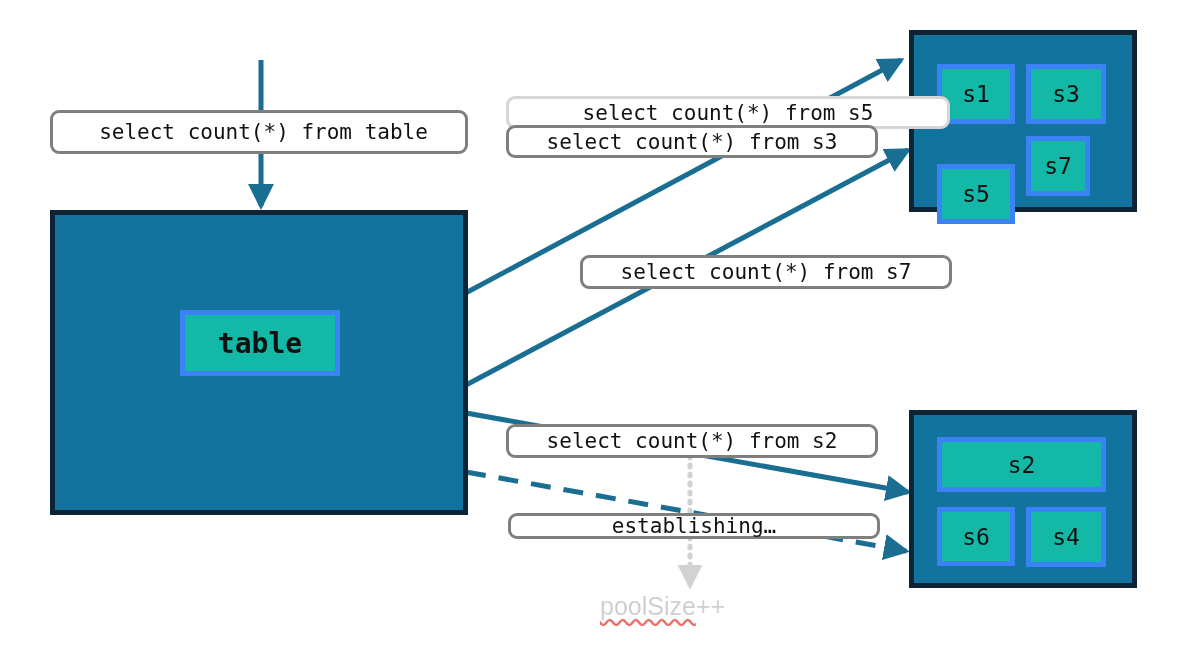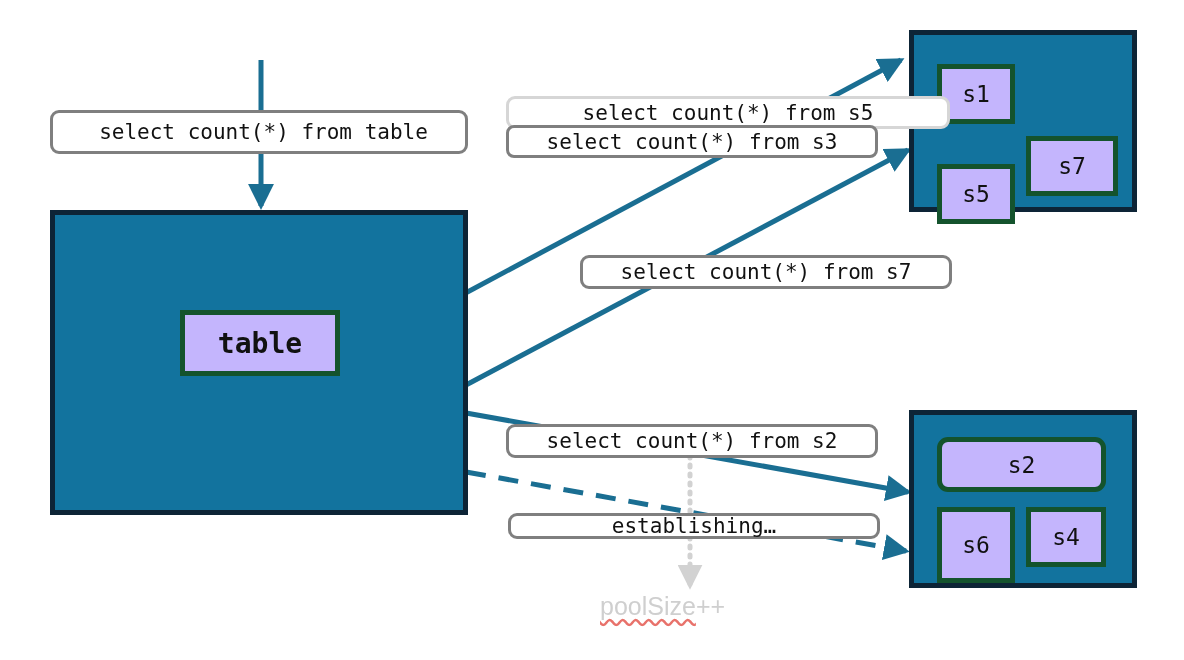--- a/index.html
+++ b/index.html
@@ -37,43 +37,43 @@
     border: 5px solid #0D2436;
     box-sizing: border-box;
   }
   #table-pool   { left: 50px;  top: 210px; width: 418px; height: 305px; }
   #server-pool-top    { left: 909px; top: 30px;  width: 228px; height: 182px; }
   #server-pool-bottom { left: 909px; top: 410px; width: 228px; height: 178px; }
 
   
   .node {
     position: absolute;
-    background: #c4b5fd;
-    border: 5px solid #14532d;
+    background: #14b8a6;
+    border: 5px solid #3b82f6;
     box-sizing: border-box;
     display: flex;
     align-items: center;
     justify-content: center;
     font-family: "DejaVu Sans Mono", "Liberation Mono", monospace;
     color: #111111;
   }
   #node-table {
     left: 180px; top: 310px; width: 160px; height: 66px;
     font-size: 28px;
     font-weight: bold;
   }
   .server-node {
     font-size: 23px;
   }
   #node-s1 { left: 937px; top: 64px;  width: 78px; height: 60px; }
   #node-s3 { left: 1026px; top: 64px; width: 80px; height: 60px; }
   #node-s5 { left: 937px; top: 136px; width: 78px; height: 60px; margin-top: 28px; }
-  #node-s7 { left: 1026px; top: 136px; width: 92px; height: 60px; }
-  #node-s2 { left: 937px; top: 437px; width: 169px; height: 55px; border-radius: 11px; }
-  #node-s6 { left: 937px; top: 507px; width: 78px; height: 76px; }
+  #node-s7 { left: 1026px; top: 136px; width: 64px; height: 60px; }
+  #node-s2 { left: 937px; top: 437px; width: 169px; height: 55px; }
+  #node-s6 { left: 937px; top: 507px; width: 78px; height: 59px; }
   #node-s4 { left: 1026px; top: 507px; width: 80px; height: 60px; }
 
   
   .label-box {
     position: absolute;
     background: #ffffff;
     border: 3px solid #7F7F7F;
     border-radius: 9px;
     box-sizing: border-box;
     display: flex;
@@ -81,21 +81,21 @@
     justify-content: center;
     font-family: "DejaVu Sans Mono", "Liberation Mono", monospace;
     font-size: 21px;
     color: #111111;
     white-space: nowrap;
   }
   .label-box.light { border-color: #D6D6D6; }
 
   #label-from-table { left: 50px;  top: 110px; width: 418px; height: 44px; padding-left: 9px; }
   #label-from-s5    { left: 506px; top: 96px;  width: 444px; height: 33px; }
-  #label-from-s3    { left: 506px; top: 125px; width: 372px; height: 33px; border-radius: 8px; }
+  #label-from-s3    { left: 506px; top: 125px; width: 372px; height: 33px; }
   #label-from-s7    { left: 580px; top: 255px; width: 372px; height: 34px; }
   #label-from-s2    { left: 506px; top: 424px; width: 372px; height: 34px; }
   #label-establishing { left: 508px; top: 513px; width: 372px; height: 26px; }
 
   
   #poolsize-text {
     position: absolute;
     left: 600px;
     top: 592px;
     width: 190px;
@@ -139,20 +139,21 @@
     <line x1="690" y1="456" x2="690" y2="586" stroke="#D2D2D2" stroke-width="5" stroke-dasharray="2 7" stroke-linecap="round" marker-end="url(#ah-dot)"></line>
   </svg>
 
   <div class="pool" id="table-pool"></div>
   <div class="pool" id="server-pool-top"></div>
   <div class="pool" id="server-pool-bottom"></div>
 
   <div class="node" id="node-table">table</div>
 
   <div class="node server-node" id="node-s1">s1</div>
+  <div class="node server-node" id="node-s3">s3</div>
   <div class="node server-node" id="node-s5">s5</div>
   <div class="node server-node" id="node-s7">s7</div>
 
   <div class="node server-node" id="node-s2">s2</div>
   <div class="node server-node" id="node-s6">s6</div>
   <div class="node server-node" id="node-s4">s4</div>
 
   <div class="label-box" id="label-from-table">select count(*) from table</div>
 
   <div class="label-box light" id="label-from-s5">select count(*) from s5</div>

